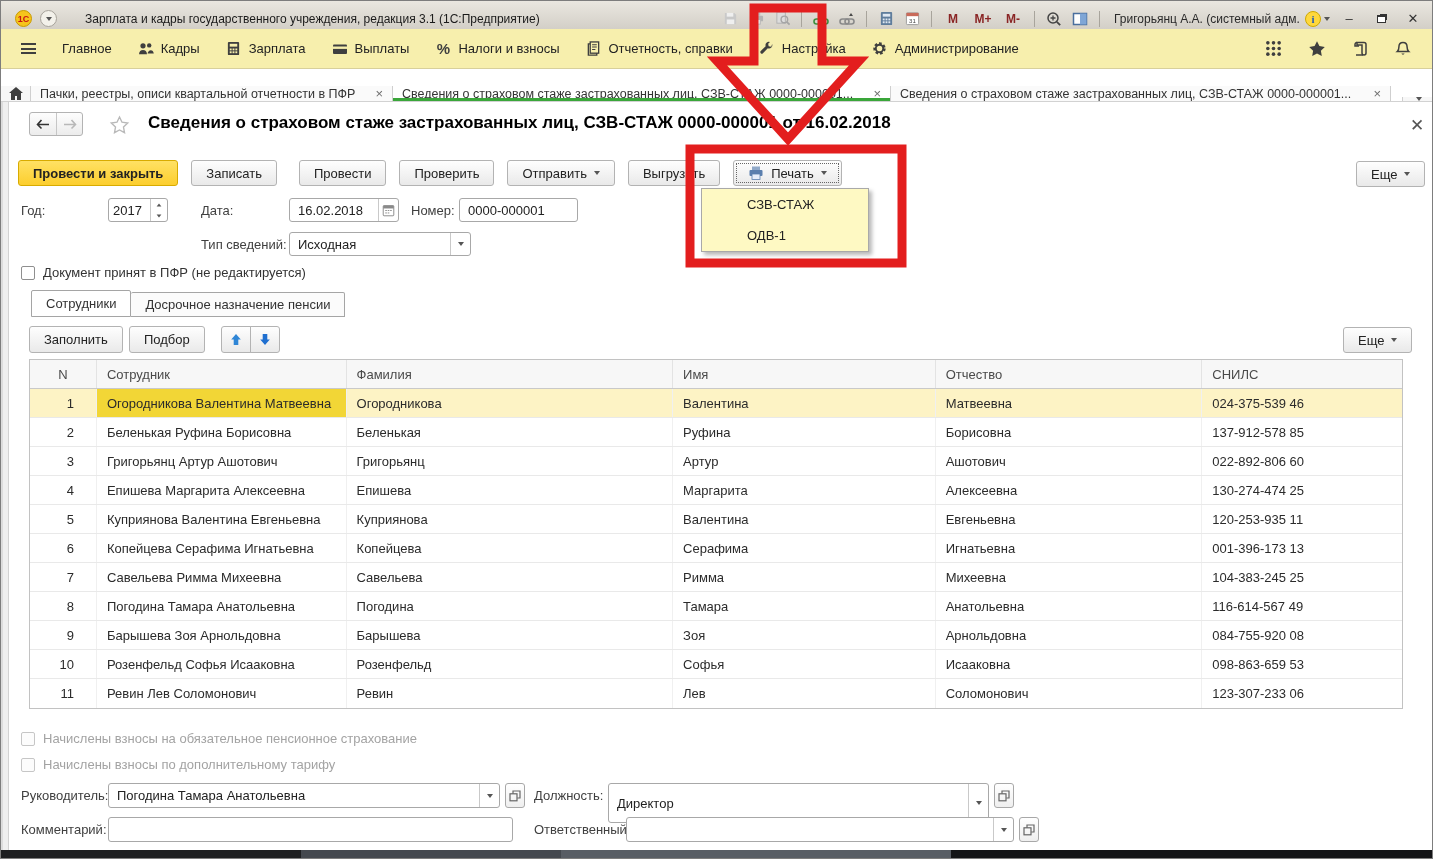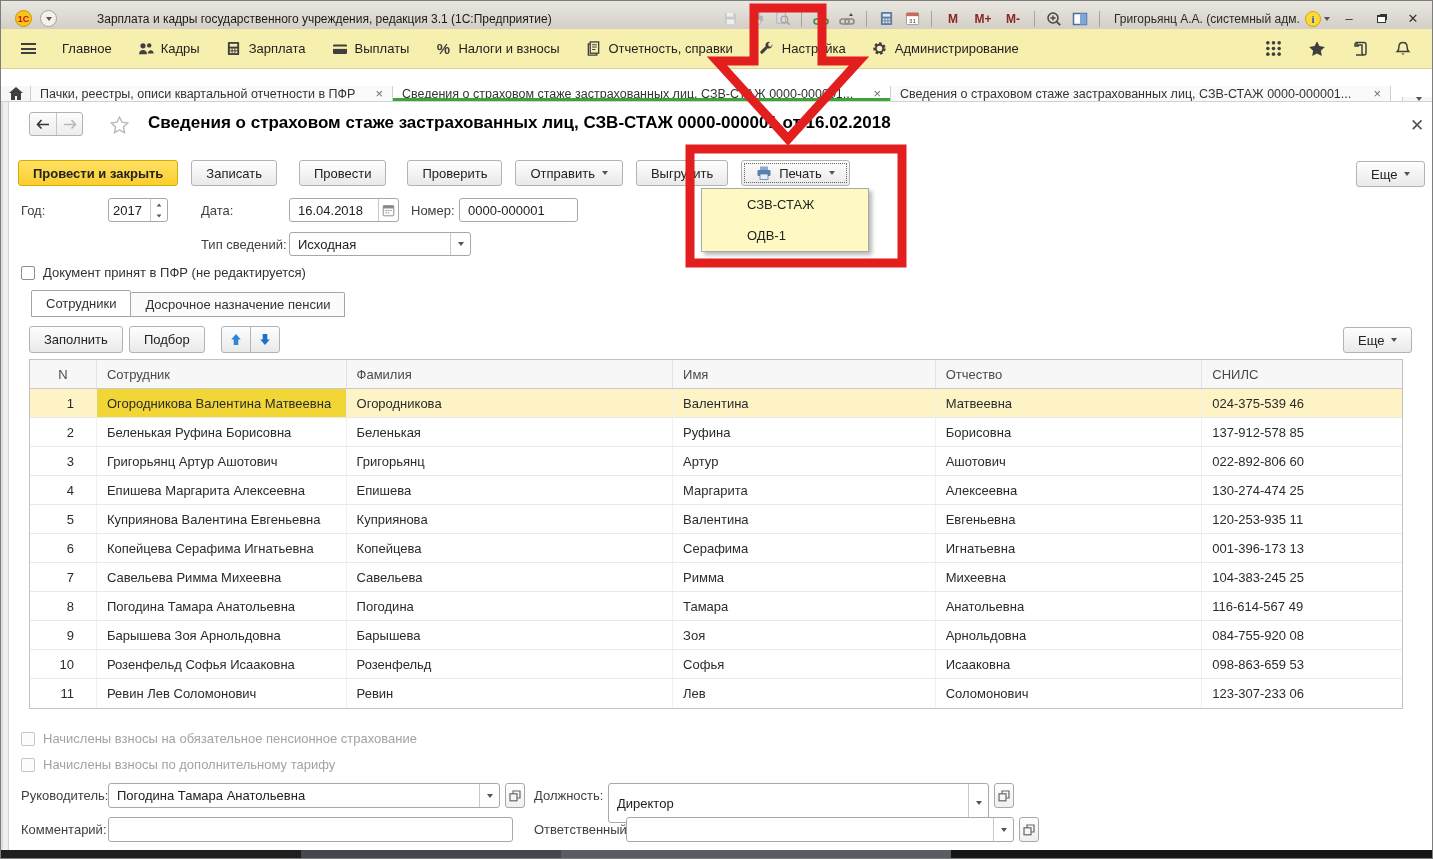--- a/index.html
+++ b/index.html
@@ -4,21 +4,21 @@
 <style>
 *{margin:0;padding:0;box-sizing:border-box}
 html,body{width:1433px;height:859px}
 body{font-family:"Liberation Sans","DejaVu Sans",sans-serif;background:#9a9a9a;overflow:hidden}
 #page{position:relative;width:1433px;height:859px;background:#fff;border:1px solid #7d7d7d;overflow:hidden}
 
 
 .titlebar{position:absolute;left:0;top:0;width:1433px;height:36px;background:linear-gradient(#eae7e0,#cdc9c1);border-bottom:1px solid #b2aea6;display:flex;align-items:center;font-size:12px;color:#1a1a1a}
 .logo{width:17px;height:17px;border-radius:50%;background:#f6c41c;color:#c81414;font-size:9px;font-weight:700;display:flex;align-items:center;justify-content:center;margin-left:14px;border:1px solid #c89a00}
 .tb-chev{width:17px;height:17px;border-radius:50%;background:#f3f1ea;border:1px solid #a7a39b;display:flex;align-items:center;justify-content:center;margin-left:8px}
-.tb-title{margin-left:40px;white-space:nowrap}
+.tb-title{margin-left:28px;white-space:nowrap}
 .tb-right{margin-left:auto;display:flex;align-items:center;gap:6px;padding-right:8px;height:100%}
 .tbi{width:20px;height:20px;display:flex;align-items:center;justify-content:center}
 .tbsep{width:1px;height:16px;background:#a8a49c;margin:0 3px}
 .mbtn{font-weight:700;color:#8a2525;font-size:12px;width:24px;text-align:center}
 .tb-user{display:flex;align-items:center;gap:5px;max-width:190px;white-space:nowrap;overflow:hidden;color:#2a2a2a}
 .infobtn{display:flex;align-items:center;gap:3px}
 .icircle{width:16px;height:16px;border-radius:50%;background:#ffd83d;border:1px solid #cfa900;color:#2a5db0;font-weight:700;font-size:11px;display:flex;align-items:center;justify-content:center;font-family:"Liberation Serif",serif}
 .winb{width:26px;height:20px;display:flex;align-items:center;justify-content:center;color:#333;font-size:13px}
 .maxglyph{width:9px;height:8px;border:1px solid #333;border-top-width:2px;background:#fff;box-shadow:2px -2px 0 -1px #333}
 
@@ -370,21 +370,21 @@
   <div class="toolbar">
     <div class="btn btn-yellow">
         <span>Провести и закрыть</span>
       </div>
     <div class="btn">
         <span>Записать</span>
       </div>
     <div class="btn" style="margin-left:9px">
         <span>Провести</span>
       </div>
-    <div class="btn" style="margin-left:8px">
+    <div class="btn" style="">
         <span>Проверить</span>
       </div>
     <div class="btn">
         <span>Отправить</span>
         <span class="caret"></span>
       </div>
     <div class="btn">
         <span>Выгрузить</span>
       </div>
     <div class="btn focused">
@@ -414,21 +414,21 @@
         <div>
           <span class="caret up"></span>
         </div>
         <div>
           <span class="caret"></span>
         </div>
       </span>
   </div>
   <div class="lbl" style="left:200px;top:202px">Дата:</div>
   <div class="fld" style="left:288px;top:197px;width:110px">
-    <span class="val">16.04.2018</span>
+    <span class="val">16.02.2018</span>
     <span class="dd">
         <svg width="13" height="13" viewBox="0 0 16 16">
           <rect x="1.5" y="2" width="13" height="12.5" rx="1" fill="#fff" stroke="#777"></rect>
           <rect x="1.5" y="2" width="13" height="3.5" fill="#8a8a8a"></rect>
           <path d="M4 8h2M7 8h2M10 8h2M4 11h2M7 11h2" stroke="#777"></path>
         </svg>
       </span>
   </div>
   <div class="lbl" style="left:410px;top:202px">Номер:</div>
   <div class="fld" style="left:458px;top:197px;width:119px">

